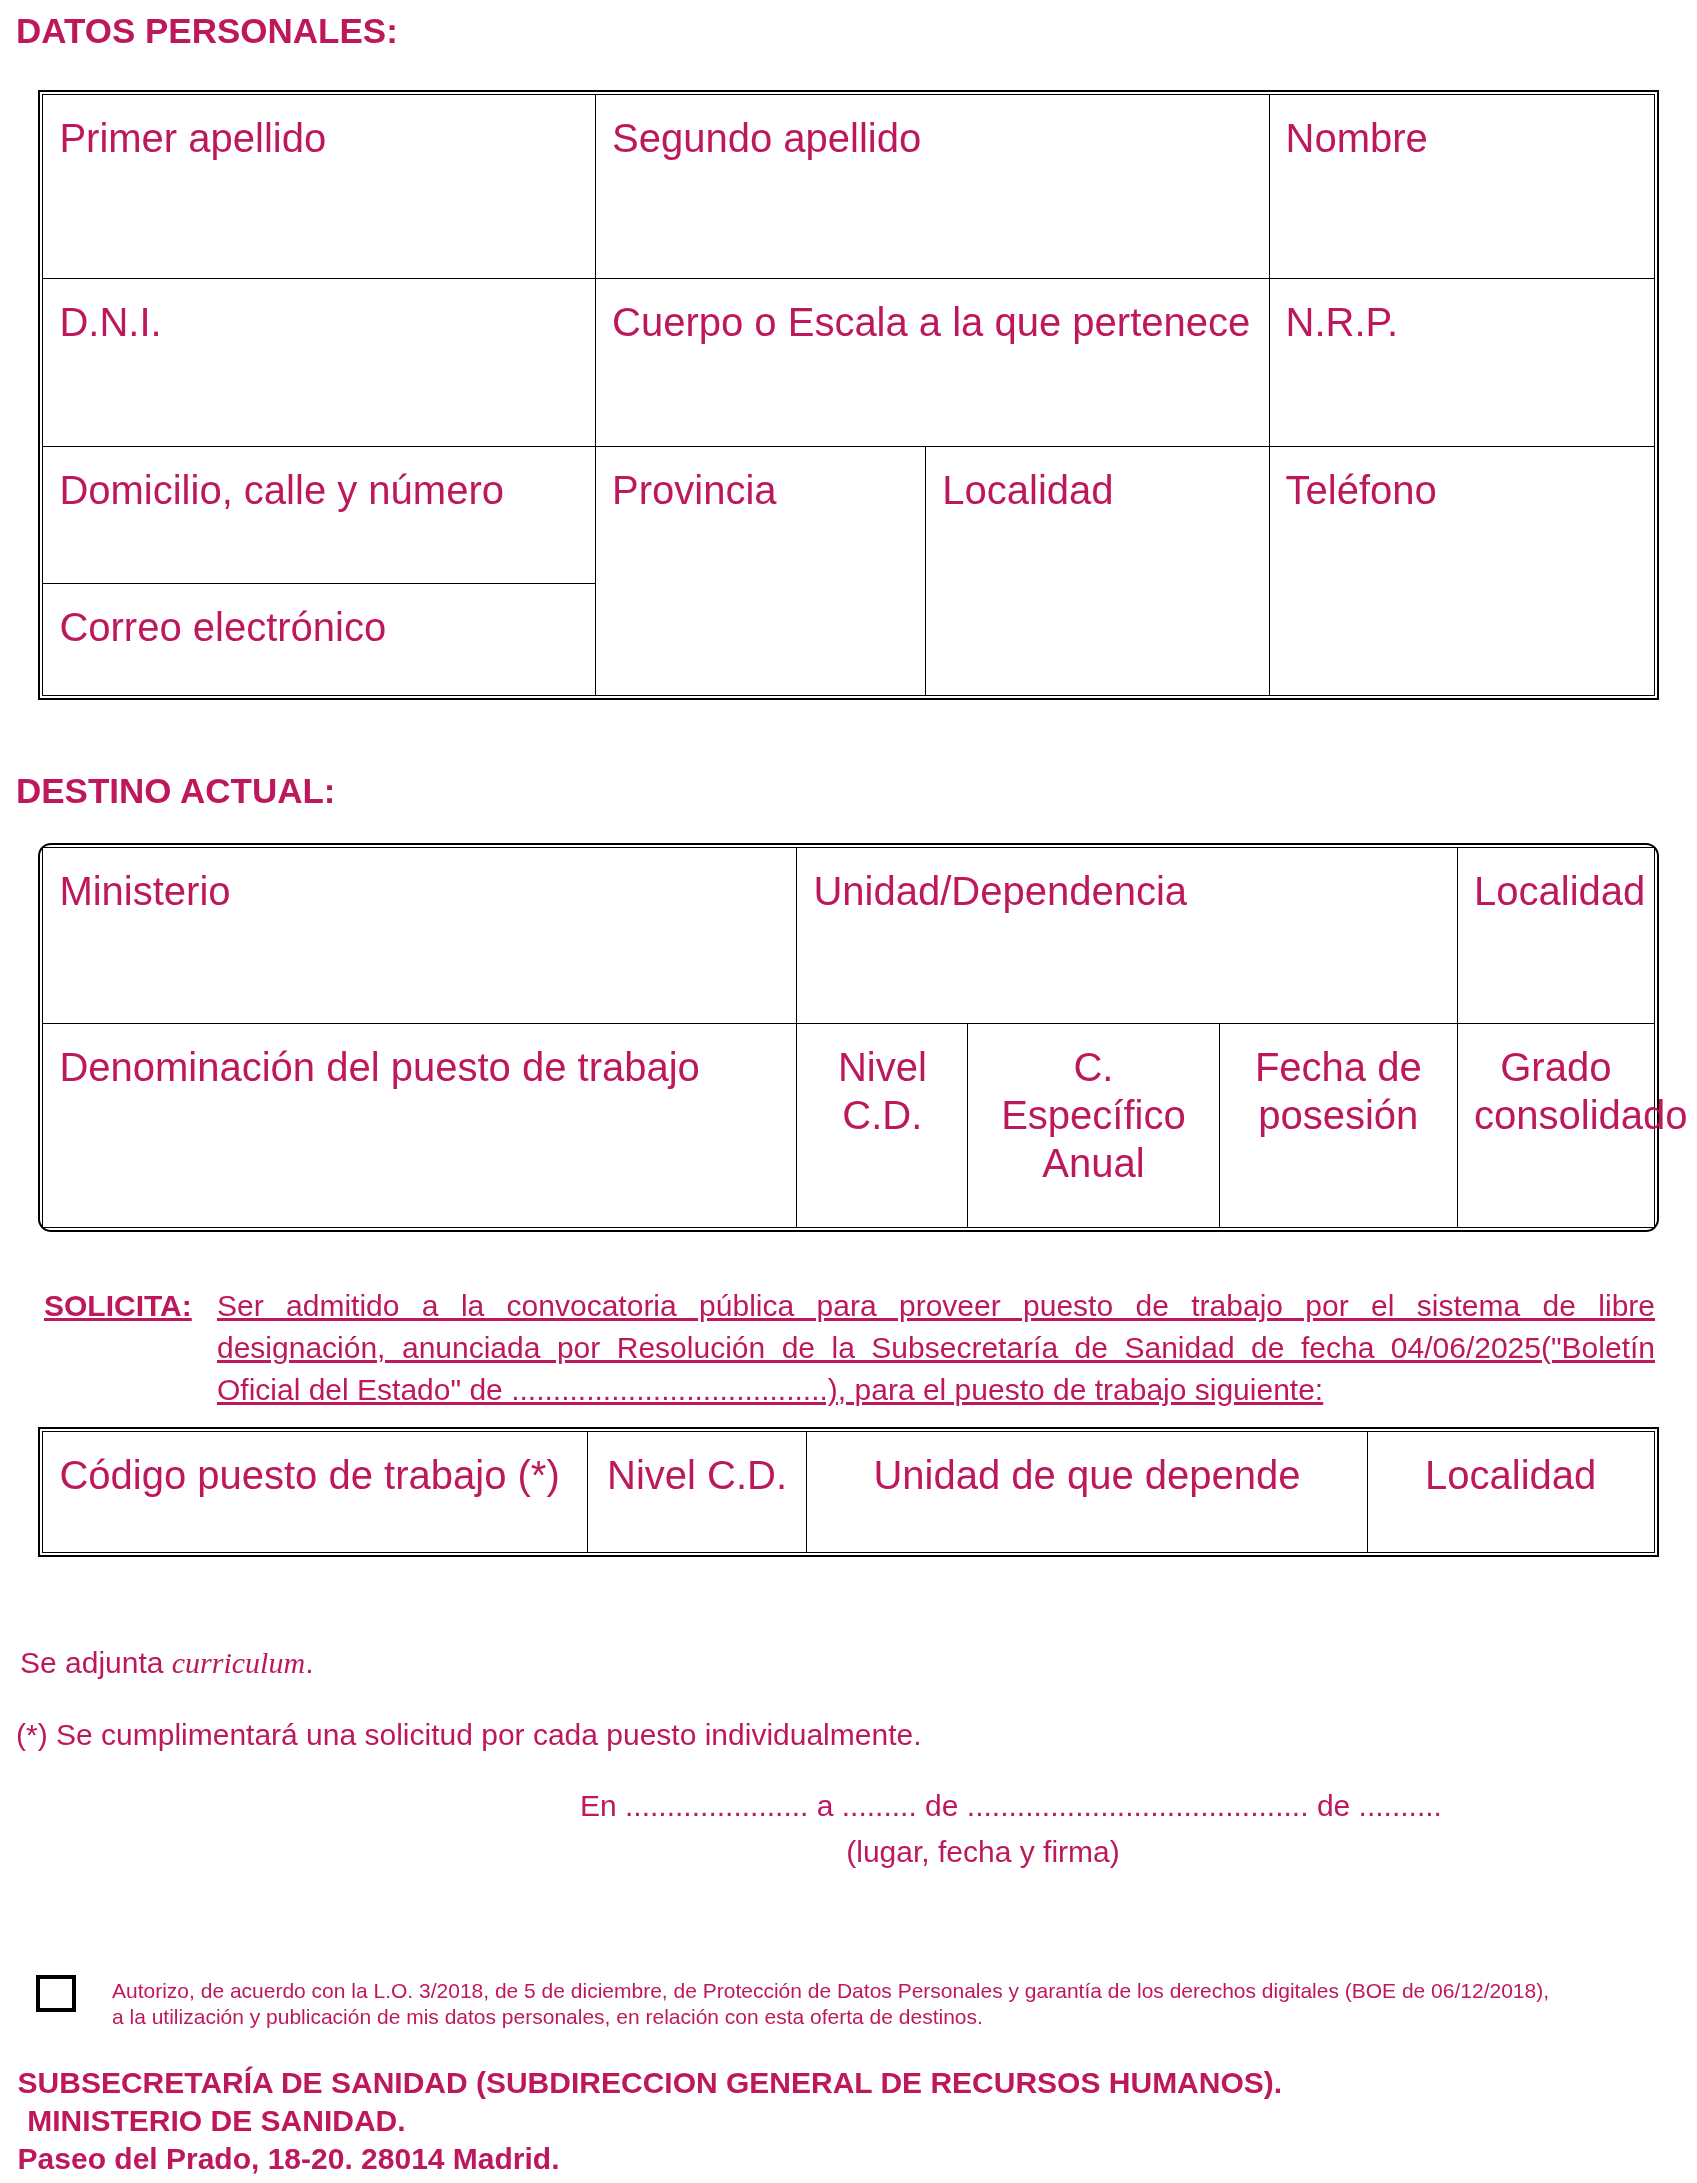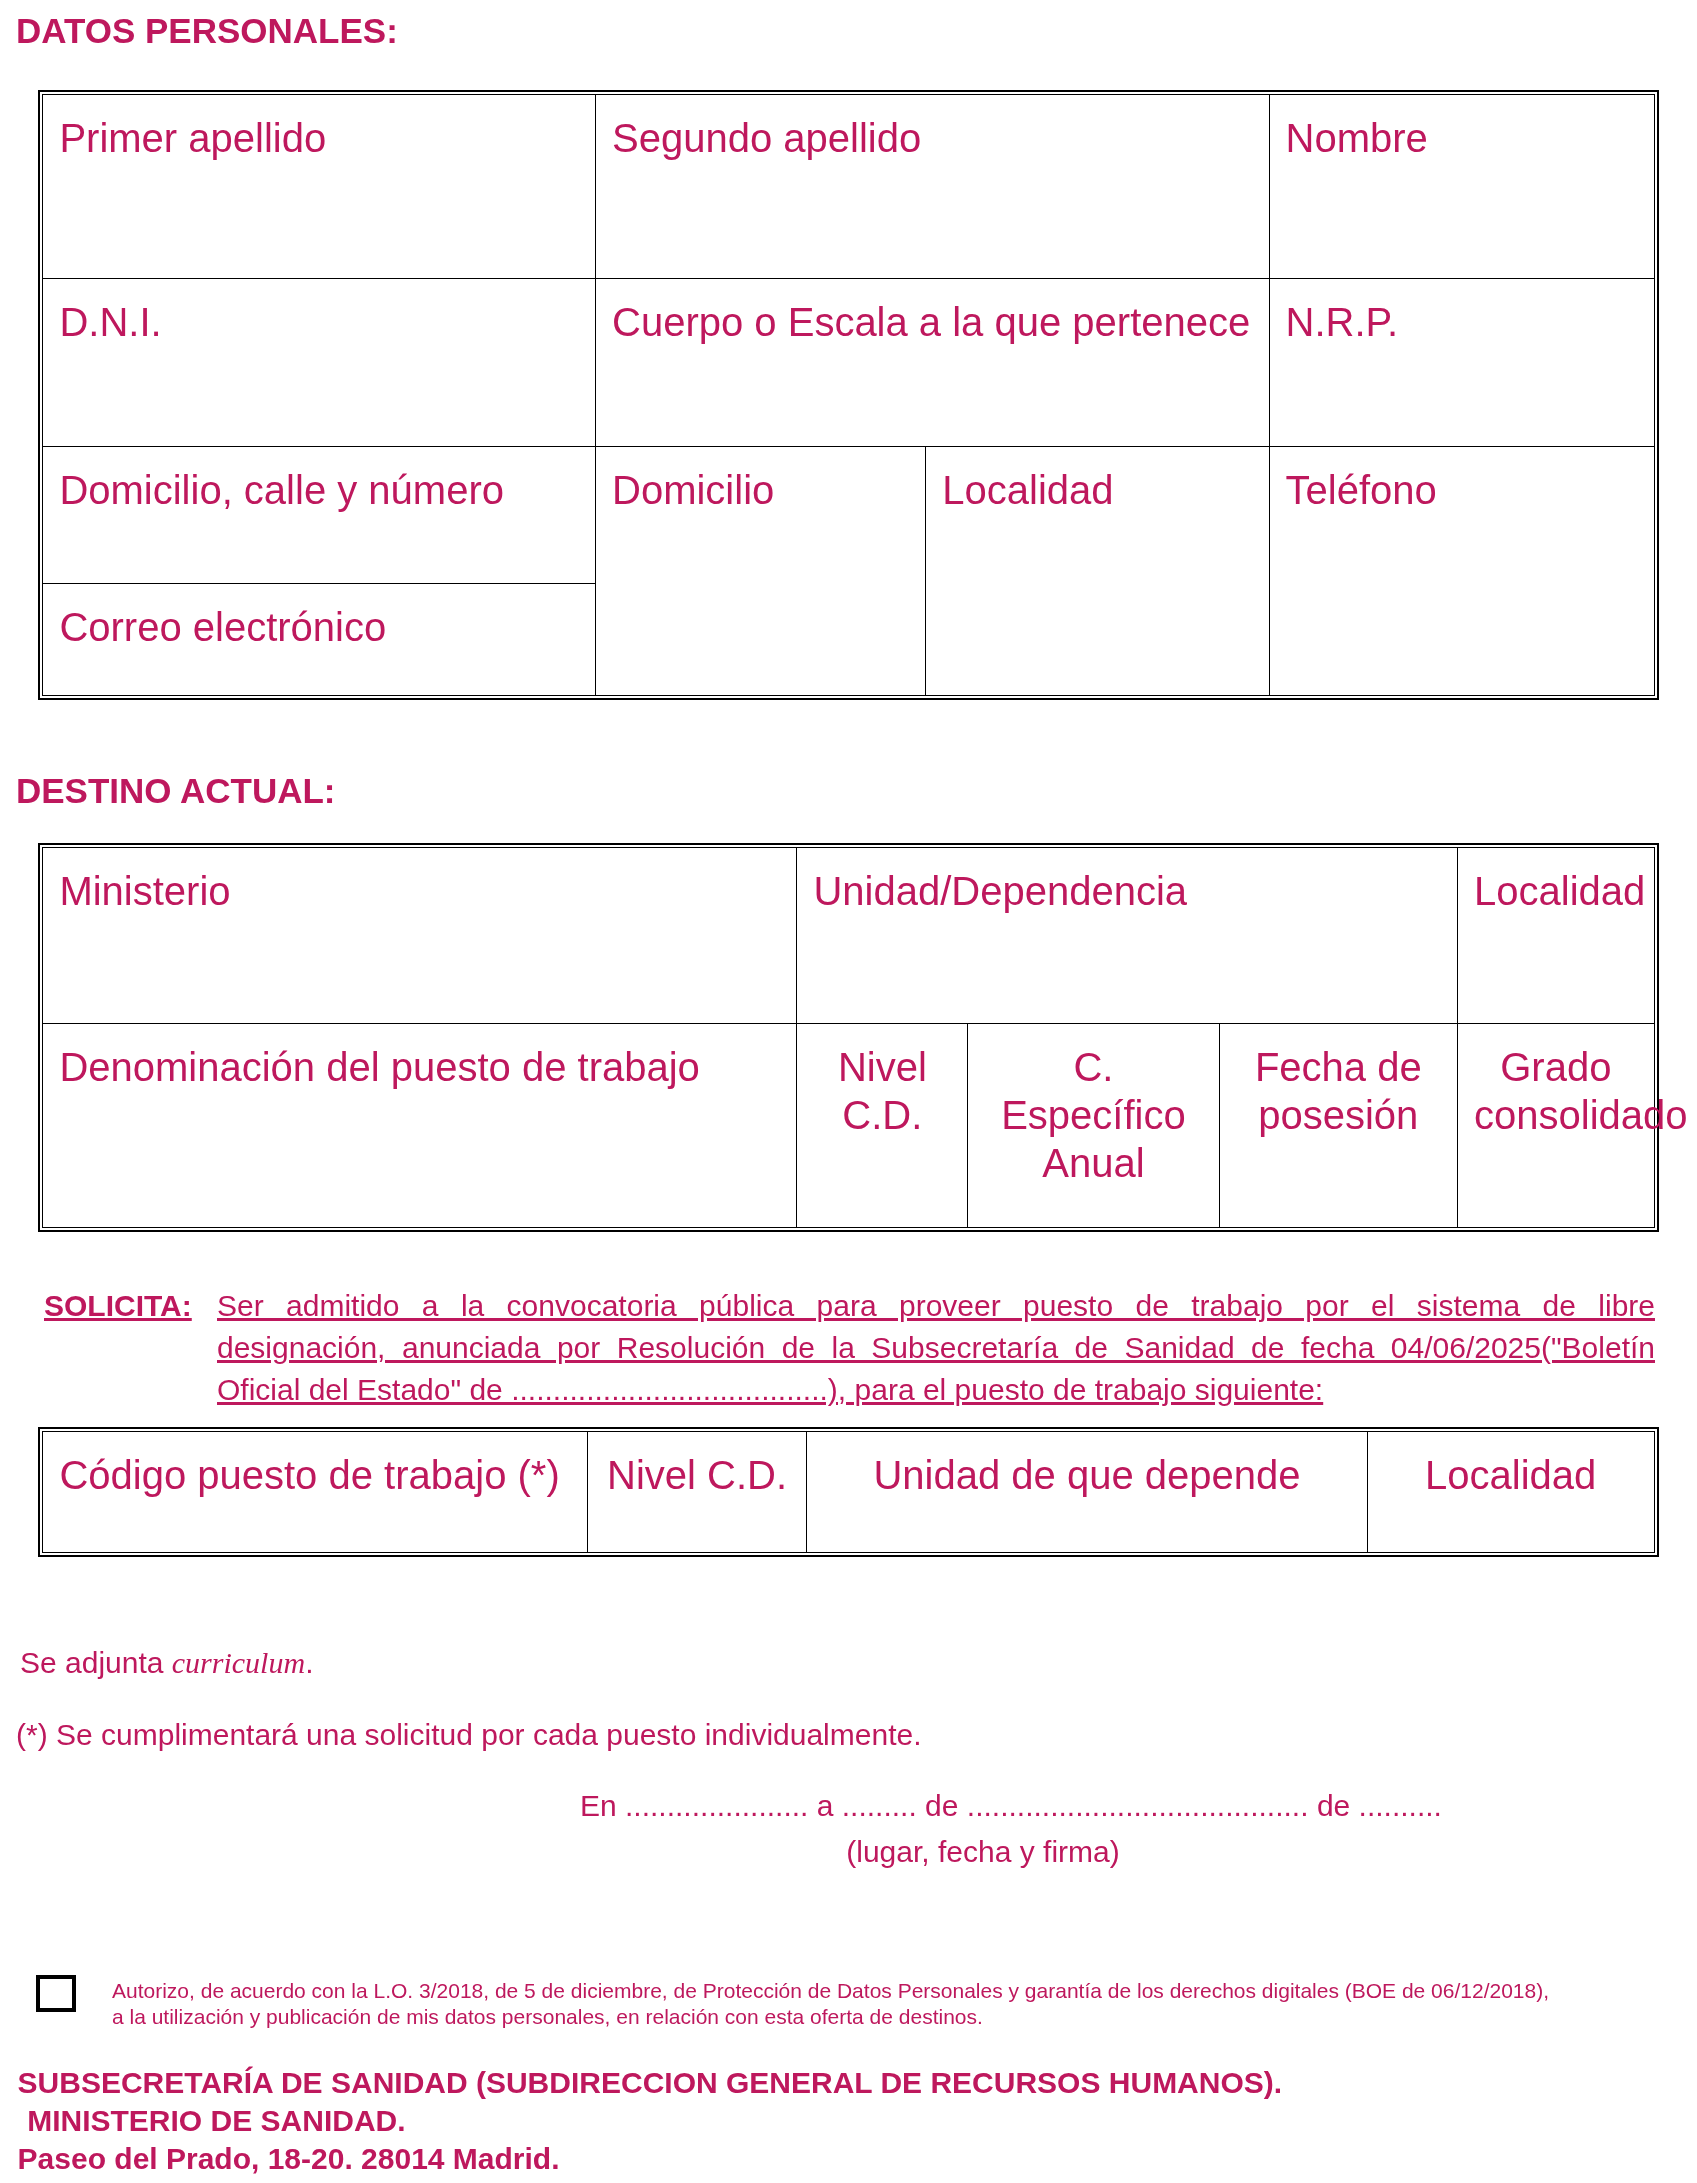--- a/index.html
+++ b/index.html
@@ -52,34 +52,34 @@
         <td colspan="2">Segundo apellido</td>
         <td>Nombre</td>
       </tr>
       <tr style="height:168px">
         <td>D.N.I.</td>
         <td colspan="2">Cuerpo o Escala a la que pertenece</td>
         <td>N.R.P.</td>
       </tr>
       <tr style="height:137px">
         <td>Domicilio, calle y número</td>
-        <td rowspan="2">Domicilio</td>
+        <td rowspan="2">Provincia</td>
         <td rowspan="2">Localidad</td>
         <td rowspan="2">Teléfono</td>
       </tr>
       <tr>
         <td>Correo electrónico</td>
       </tr>
     </tbody>
       </table>
   </div>
 
   <div class="abs heading" style="left:16px; top:771px;">DESTINO ACTUAL:</div>
 
-  <div class="abs tblwrap" style="left:38px; top:843px; width:1621px; height:389px;">
+  <div class="abs tblwrap" style="left:38px; top:843px; width:1621px; height:389px;border-radius:13px;">
     <table>
       <colgroup>
         <col style="width:46.8%">
           <col style="width:10.6%">
           <col style="width:15.6%">
         <col style="width:14.8%">
           <col style="width:12.2%">
       </colgroup>
       <tbody>
           <tr style="height:176px">

